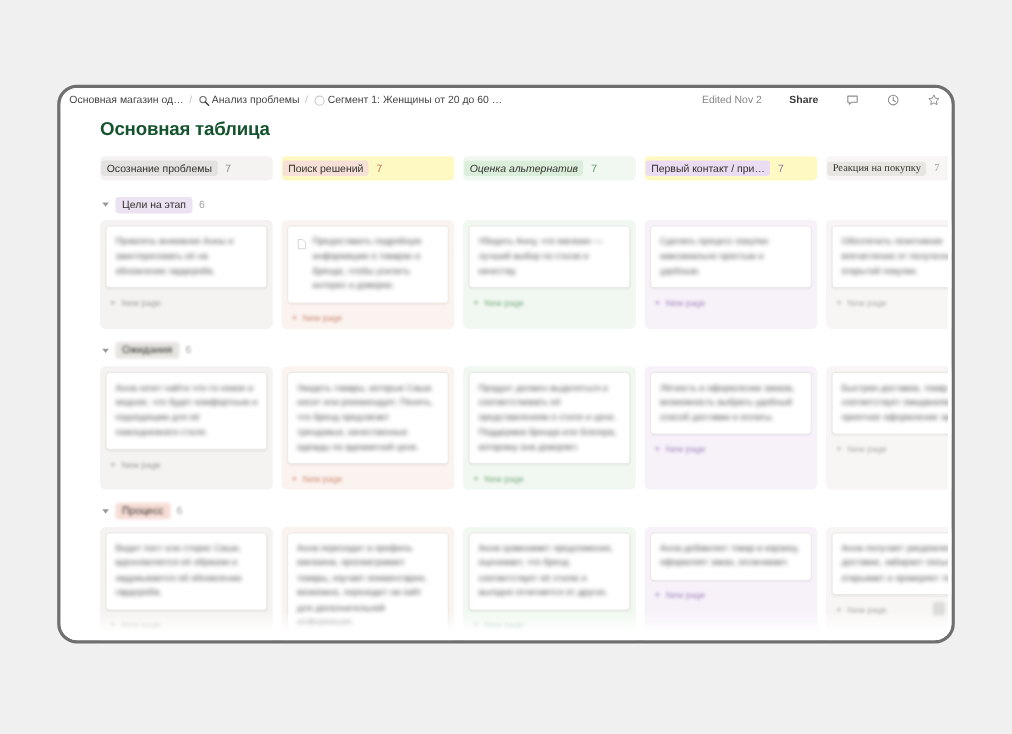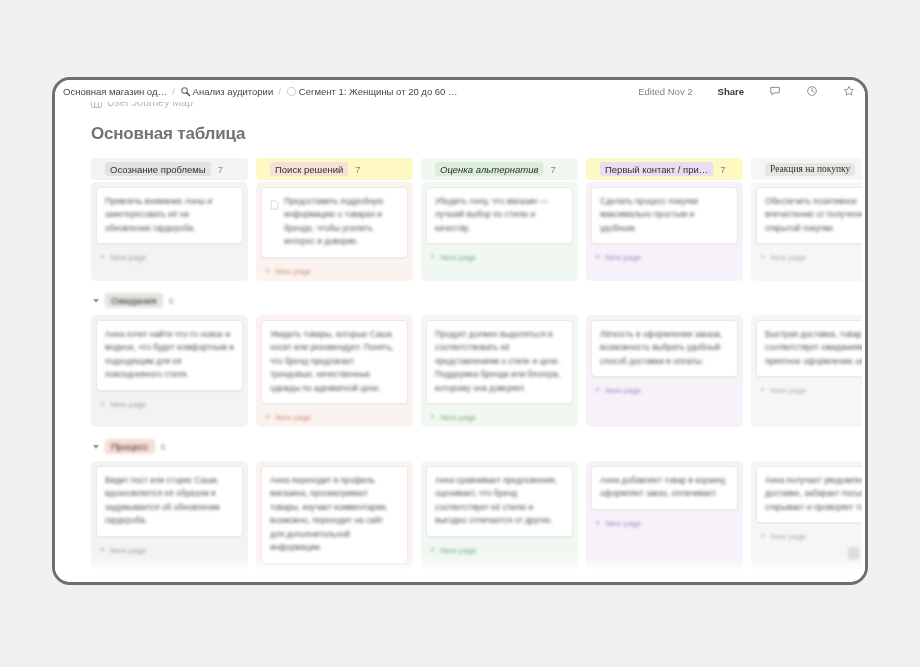--- a/index.html
+++ b/index.html
@@ -61,42 +61,42 @@
   #page-subtitle {
     display: flex; align-items: center; gap: 5px;
     font-size: 10.5px; color: #9a9a9a;
     margin-top: 4px;
     opacity: .75;
     filter: blur(.45px);
   }
   .grid-ic { width: 11px; height: 9px; display:block; }
 
   #page-title {
-    font-size: 17px; font-weight: 700; color: #737373;
+    font-size: 17px; font-weight: 700; color: #14532d;
     letter-spacing: -.2px;
     margin-top: 16px;
   }
 
   
   #board {
     margin-top: 14px;
     position: relative;
   }
 
   .col-head-row {
     display: flex;
     gap: 8px;
     height: 24px;
   }
   .col-head {
     width: 157px; flex: 0 0 157px;
     height: 22px;
     border-radius: 4px;
     display: flex; align-items: center;
-    padding-left: 14px;
+    padding-left: 1px;
     gap: 7px;
     text-align: center;
   }
   .col-chip {
     font-size: 9.5px;
     font-weight: 400;
     padding: 1.5px 5px;
     border-radius: 3px;
     white-space: nowrap;
     color: #32302c;
@@ -198,21 +198,21 @@
 
   <div id="topbar">
     <span class="crumb">Основная магазин од…</span>
     <span class="crumb-sep">/</span>
     <span class="crumb-ic">
       <svg viewBox="0 0 16 16" width="11" height="11">
             <circle cx="6.6" cy="6.6" r="4.1" fill="none" stroke="#6d6d6d" stroke-width="1.5"></circle>
             <line x1="9.7" y1="9.7" x2="14" y2="14" stroke="#3a3a3a" stroke-width="2" stroke-linecap="round"></line>
           </svg>
     </span>
-    <span class="crumb">Анализ аудитории</span>
+    <span class="crumb">Анализ проблемы</span>
     <span class="crumb-sep">/</span>
     <span class="crumb-ic">
       <svg viewBox="0 0 16 16" width="11" height="11">
             <circle cx="8" cy="8" r="6" fill="none" stroke="#c9c9c9" stroke-width="1.4"></circle>
           </svg>
     </span>
     <span class="crumb">Сегмент 1: Женщины от 20 до 60 …</span>
 
     <div id="topbar-right">
       <span class="edited">Edited Nov 2</span>
@@ -231,30 +231,20 @@
       <span class="tb-ic">
         <svg viewBox="0 0 16 16" width="12" height="12">
               <path d="M8 1.8l1.85 3.9 4.25.55-3.1 2.95.8 4.2L8 11.4l-3.8 2 .8-4.2-3.1-2.95 4.25-.55z" fill="none" stroke="#8d8d8d" stroke-width="1.2" stroke-linejoin="round"></path>
             </svg>
       </span>
     </div>
   </div>
 
   <div id="page">
 
-    <div id="page-subtitle">
-      <span class="grid-ic">
-        <svg viewBox="0 0 16 12" width="11" height="9">
-              <rect x="0.5" y="0.5" width="15" height="11" rx="1" fill="none" stroke="#9a9a9a" stroke-width="1.4"></rect>
-              <line x1="5.5" y1="0.5" x2="5.5" y2="11.5" stroke="#9a9a9a" stroke-width="1.4"></line>
-              <line x1="10.5" y1="0.5" x2="10.5" y2="11.5" stroke="#9a9a9a" stroke-width="1.4"></line>
-            </svg>
-      </span>
-      <span>User Journey Map</span>
-    </div>
 
     <div id="page-title">Основная таблица</div>
 
     <div id="board">
       <div class="col-head-row" id="col-head-row">
             <div class="col-head" style="background: rgb(244, 243, 241);">
               <span class="col-chip" style="background: rgb(227, 226, 224);">Осознание проблемы</span>
               <span class="col-count" style="color: rgb(143, 143, 143);">7</span>
             </div>
             <div class="col-head" style="background: #fef9c3;">
@@ -268,20 +258,25 @@
             <div class="col-head" style="background: #fef9c3;">
               <span class="col-chip" style="background: rgb(234, 220, 242);">Первый контакт / при…</span>
               <span class="col-count" style="color: rgb(144, 113, 173);">7</span>
             </div>
             <div class="col-head" style="background: rgb(247, 246, 244); font-family: Liberation Serif, serif;">
               <span class="col-chip" style="background: rgb(232, 230, 227);">Реакция на покупку</span>
               <span class="col-count" style="color: rgb(154, 154, 154);">7</span>
             </div>
           </div>
       <div id="groups-wrap">
+            <div class="group-head">
+              <span class="caret"></span>
+              <span class="group-chip" style="background: rgb(235, 226, 242);">Цели на этап</span>
+              <span class="group-count">6</span>
+            </div>
             <div class="cells-row">
               <div class="cell" style="background: rgb(244, 243, 241);">
                 <div class="card">
                   <div class="card-text">Привлечь внимание Анны и заинтересовать её на обновление гардероба.</div>
                 </div>
                 <div class="newpage" style="color: rgb(138, 138, 138);">
                   <span class="plus">+</span>
                   <span>New page</span>
                 </div>
               </div>

